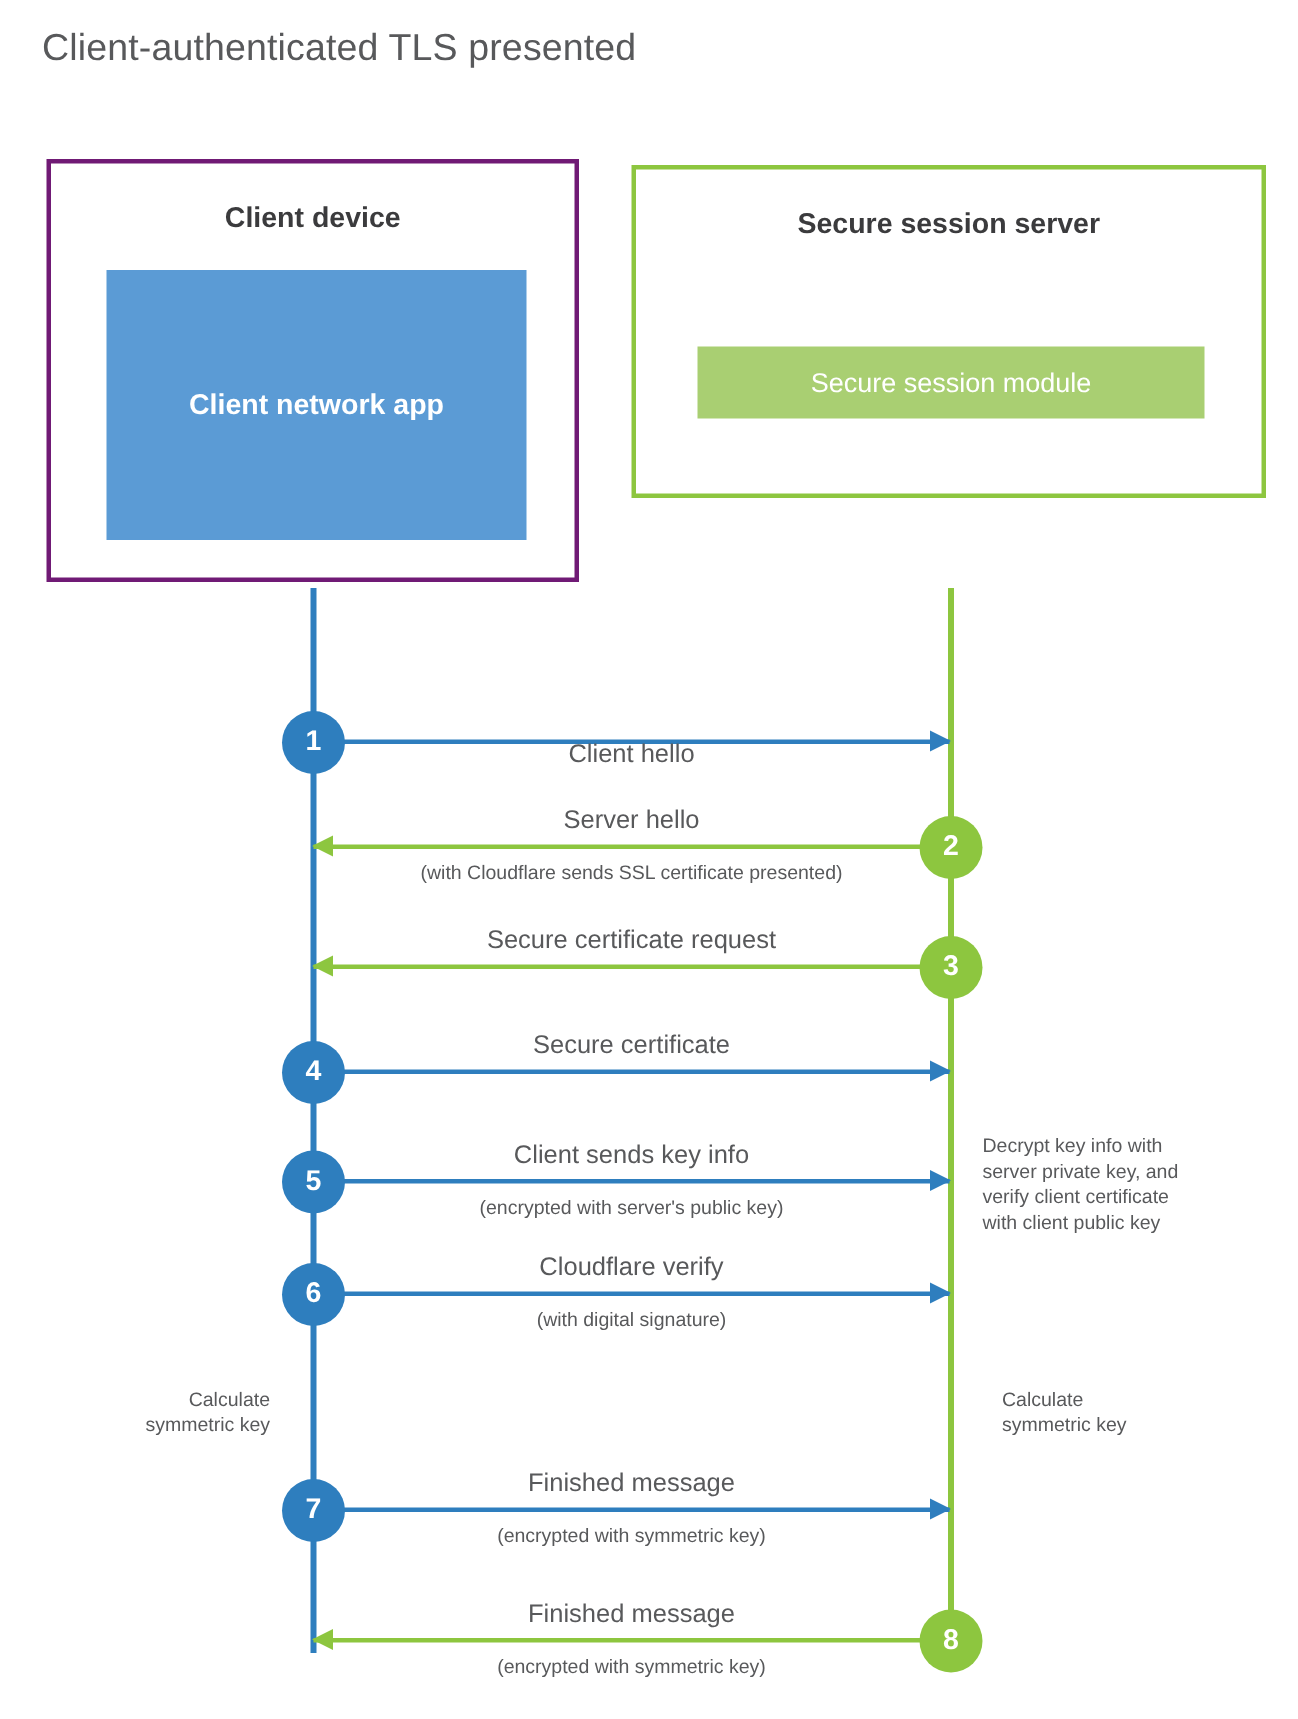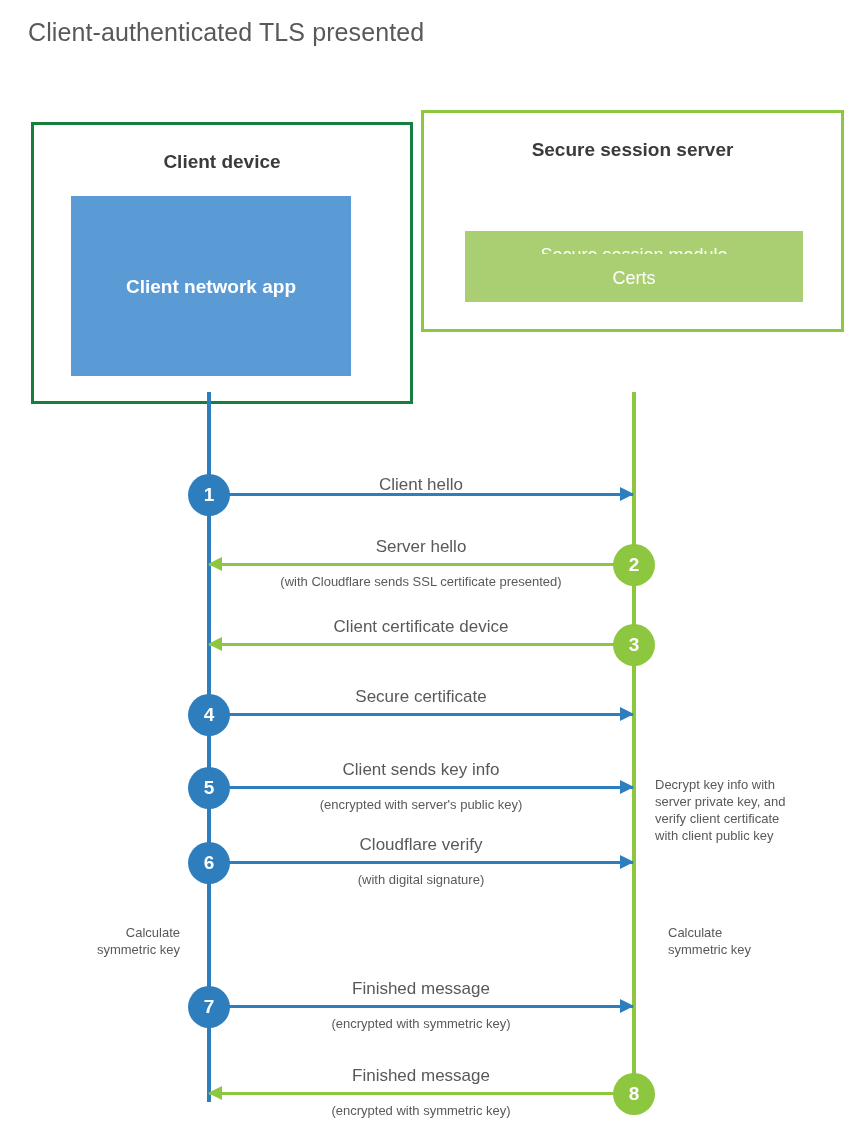--- a/index.html
+++ b/index.html
@@ -28,24 +28,24 @@
   }
 
   
   .party-box {
     position: absolute;
     background: #ffffff;
     box-sizing: border-box;
   }
   #client-box {
     left: 31px;
-    top: 122px;
-    width: 382px;
+    top: 106px;
+    width: 355px;
     height: 282px;
-    border: 3px solid #15803d;
+    border: 3px solid #701a75;
   }
   #server-box {
     left: 421px;
     top: 110px;
     width: 423px;
     height: 222px;
     border: 3px solid #8dc63f;
   }
   .box-title {
     position: absolute;
@@ -180,21 +180,21 @@
 
   
   .side-note {
     position: absolute;
     font-size: 13px;
     line-height: 17px;
     color: #58595b;
   }
   #note-decrypt {
     left: 655px;
-    top: 776px;
+    top: 755px;
     width: 190px;
     text-align: left;
   }
   #note-calc-left {
     left: 20px;
     top: 924px;
     width: 160px;
     text-align: right;
   }
   #note-calc-right {
@@ -216,42 +216,41 @@
     <div id="client-app-label">
       <span>Client network</span>
       <span>app</span>
     </div>
   </div>
 </div>
 
 <div id="server-box" class="party-box">
   <div class="box-title">Secure session server</div>
   <div id="server-bar-0" class="server-bar">Secure session module</div>
-  <div id="server-bar-1" class="server-bar">Certs</div>
 </div>
 
 <div id="client-lifeline" class="lifeline"></div>
 <div id="server-lifeline" class="lifeline"></div>
 
 <div id="messages-layer">
     <div class="msg-line blue" style="top: 493px;">
       <div class="arrow-head right"></div>
     </div>
-    <div class="msg-label" style="top: 475px;">Client hello</div>
+    <div class="msg-label" style="top: 493px;">Client hello</div>
     <div class="step-circle blue" style="top: 474px;">1</div>
     <div class="msg-line green" style="top: 563px;">
       <div class="arrow-head left"></div>
     </div>
     <div class="msg-label" style="top: 537px;">Server hello</div>
     <div class="msg-sublabel" style="top: 574px;">(with Cloudflare sends SSL certificate presented)</div>
     <div class="step-circle green" style="top: 544px;">2</div>
     <div class="msg-line green" style="top: 643px;">
       <div class="arrow-head left"></div>
     </div>
-    <div class="msg-label" style="top: 617px;">Client certificate device</div>
+    <div class="msg-label" style="top: 617px;">Secure certificate request</div>
     <div class="step-circle green" style="top: 624px;">3</div>
     <div class="msg-line blue" style="top: 713px;">
       <div class="arrow-head right"></div>
     </div>
     <div class="msg-label" style="top: 687px;">Secure certificate</div>
     <div class="step-circle blue" style="top: 694px;">4</div>
     <div class="msg-line blue" style="top: 786px;">
       <div class="arrow-head right"></div>
     </div>
     <div class="msg-label" style="top: 760px;">Client sends key info</div>

